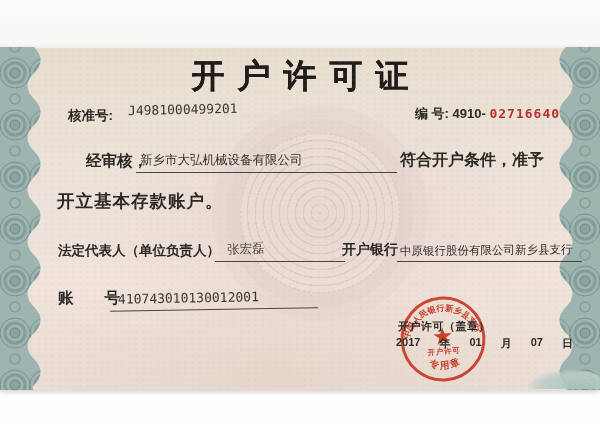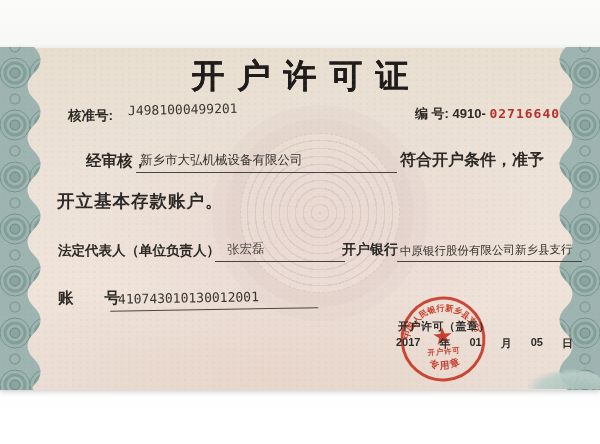--- a/index.html
+++ b/index.html
@@ -144,19 +144,19 @@
       <text class="seal-center" x="50" y="67" text-anchor="middle">开户许可</text>
       <text class="seal-arc-b" text-anchor="middle"><textPath href="#sealBottom" startOffset="50%">专用章</textPath></text>
     </svg>
 
     <div class="t issuer-label">开户许可（盖章）</div>
     <div class="t date-row">
       <span>2017</span>
       <span>年</span>
       <span>01</span>
       <span>月</span>
-      <span>05</span>
+      <span>07</span>
       <span>日</span>
     </div>
 
     <div class="corner-fragment"></div>
   </div>
 </div>
 
 </body></html>

